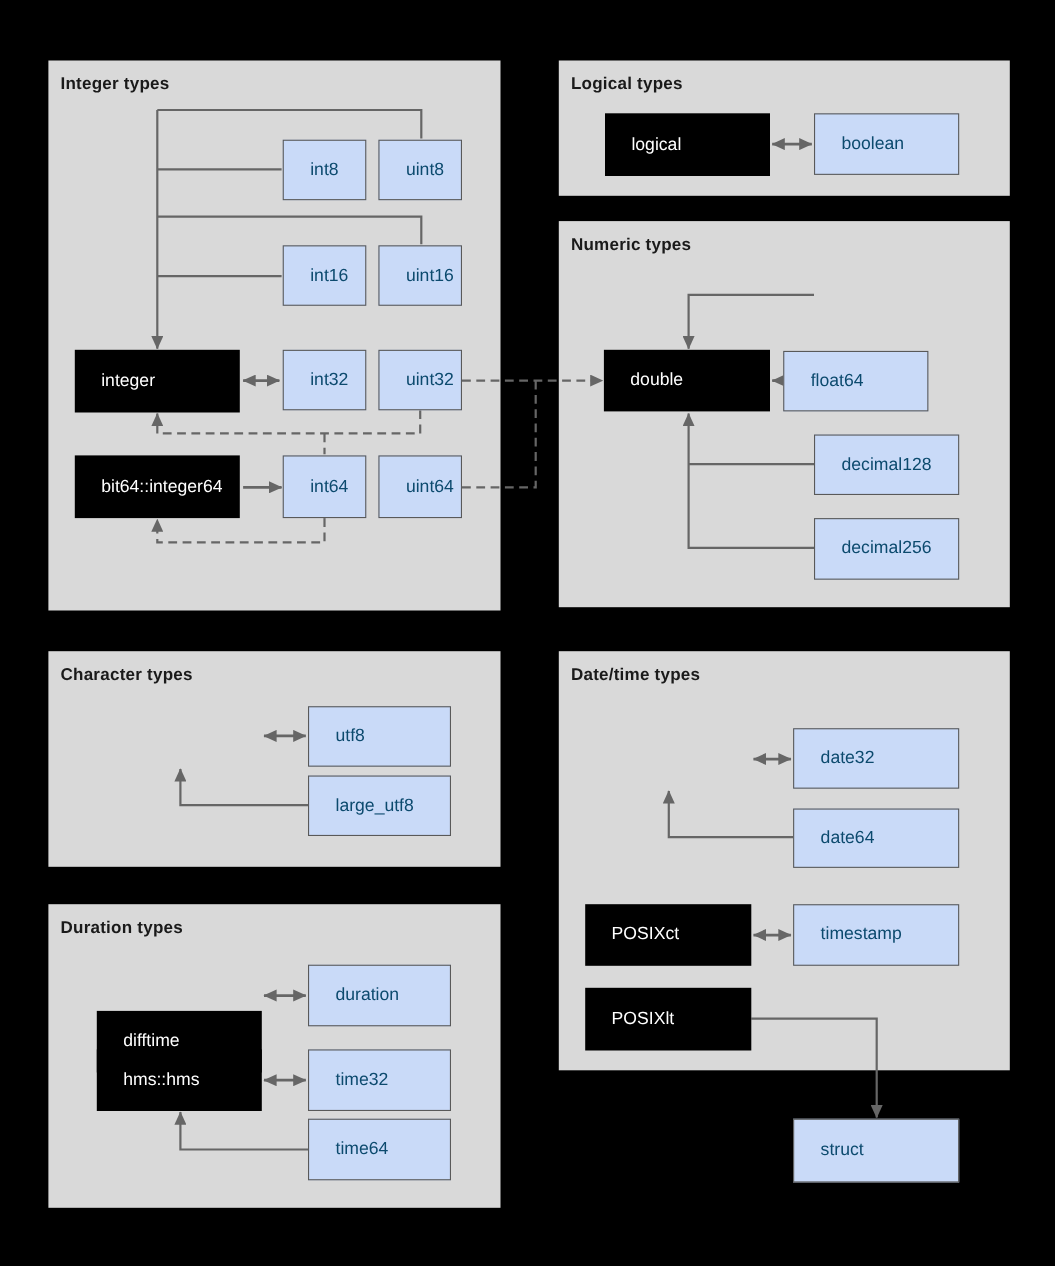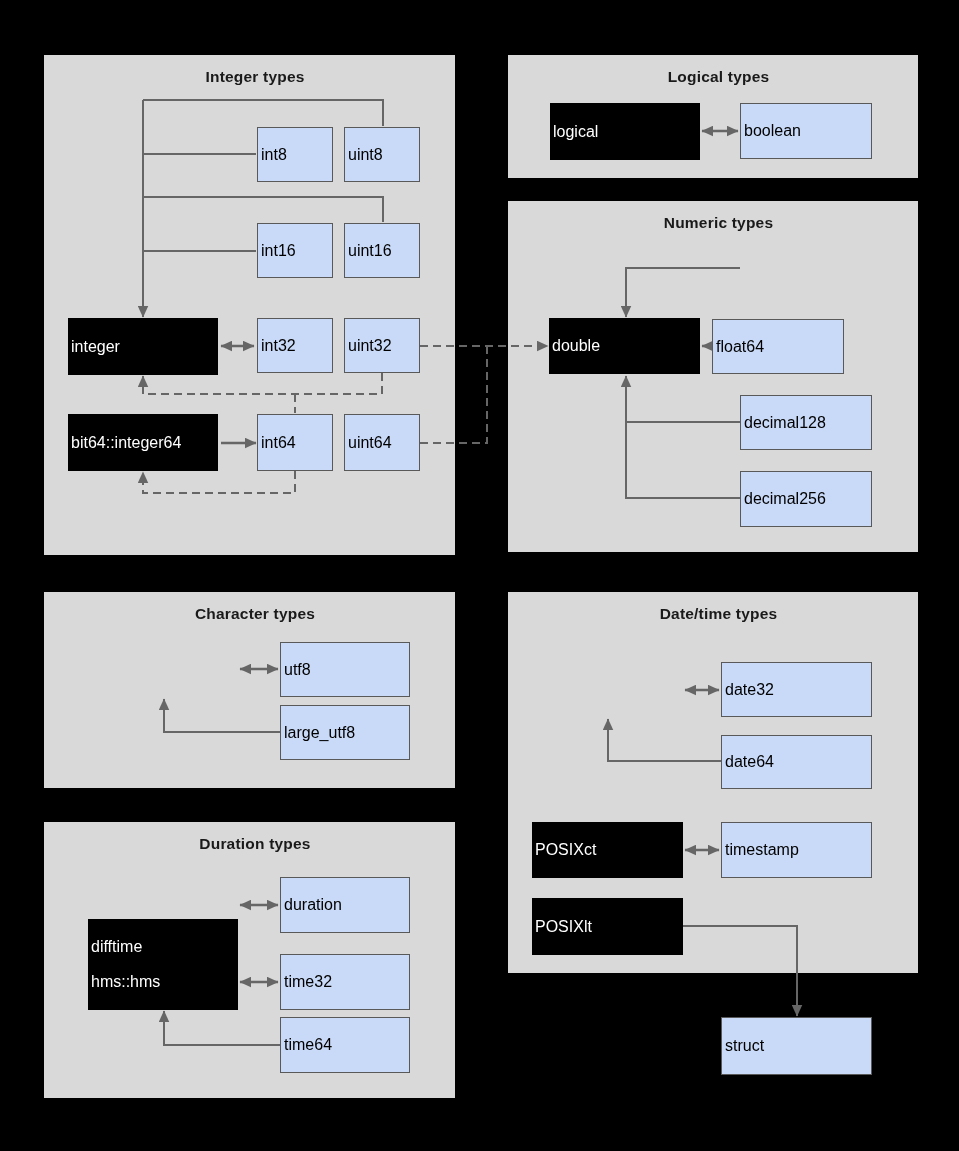--- a/index.html
+++ b/index.html
@@ -2,21 +2,20 @@
 <html><head>
 <meta charset="utf-8">
 <style>
   html,body{margin:0;padding:0;background:#000;}
   #canvas{
     position:relative;
     width:956px;height:1151px;
     background:#000;
     font-family:"Liberation Sans","DejaVu Sans",sans-serif;
     overflow:hidden;
-    text-align:center;
   }
   .group{
     position:absolute;
     background:#d9d9d9;
     z-index:1;
   }
   .group-title{
     margin:13px 0 0 11px;
     font-size:15.5px;
     font-weight:bold;
@@ -26,32 +25,32 @@
   #edges{
     position:absolute;left:0;top:0;
     z-index:2;
     pointer-events:none;
   }
   .node{
     position:absolute;
     box-sizing:border-box;
     display:flex;
     align-items:center;
-    padding-left:3px;
+    padding-left:24px;
     font-size:16px;
     z-index:3;
     white-space:nowrap;
   }
   .node.r-type{
     background:#000;
     color:#fff;
   }
   .node.arrow-type{
     background:#c9daf8;
-    color:#000000;
+    color:#0c4a6e;
     border:1.3px solid #595959;
   }
   .edge{stroke:#666;stroke-width:2;fill:none;}
   .edge.thick{stroke-width:2.5;}
   .edge.dashed{stroke-dasharray:8 5;}
 </style>
 </head>
 <body>
 
 <div id="canvas">

